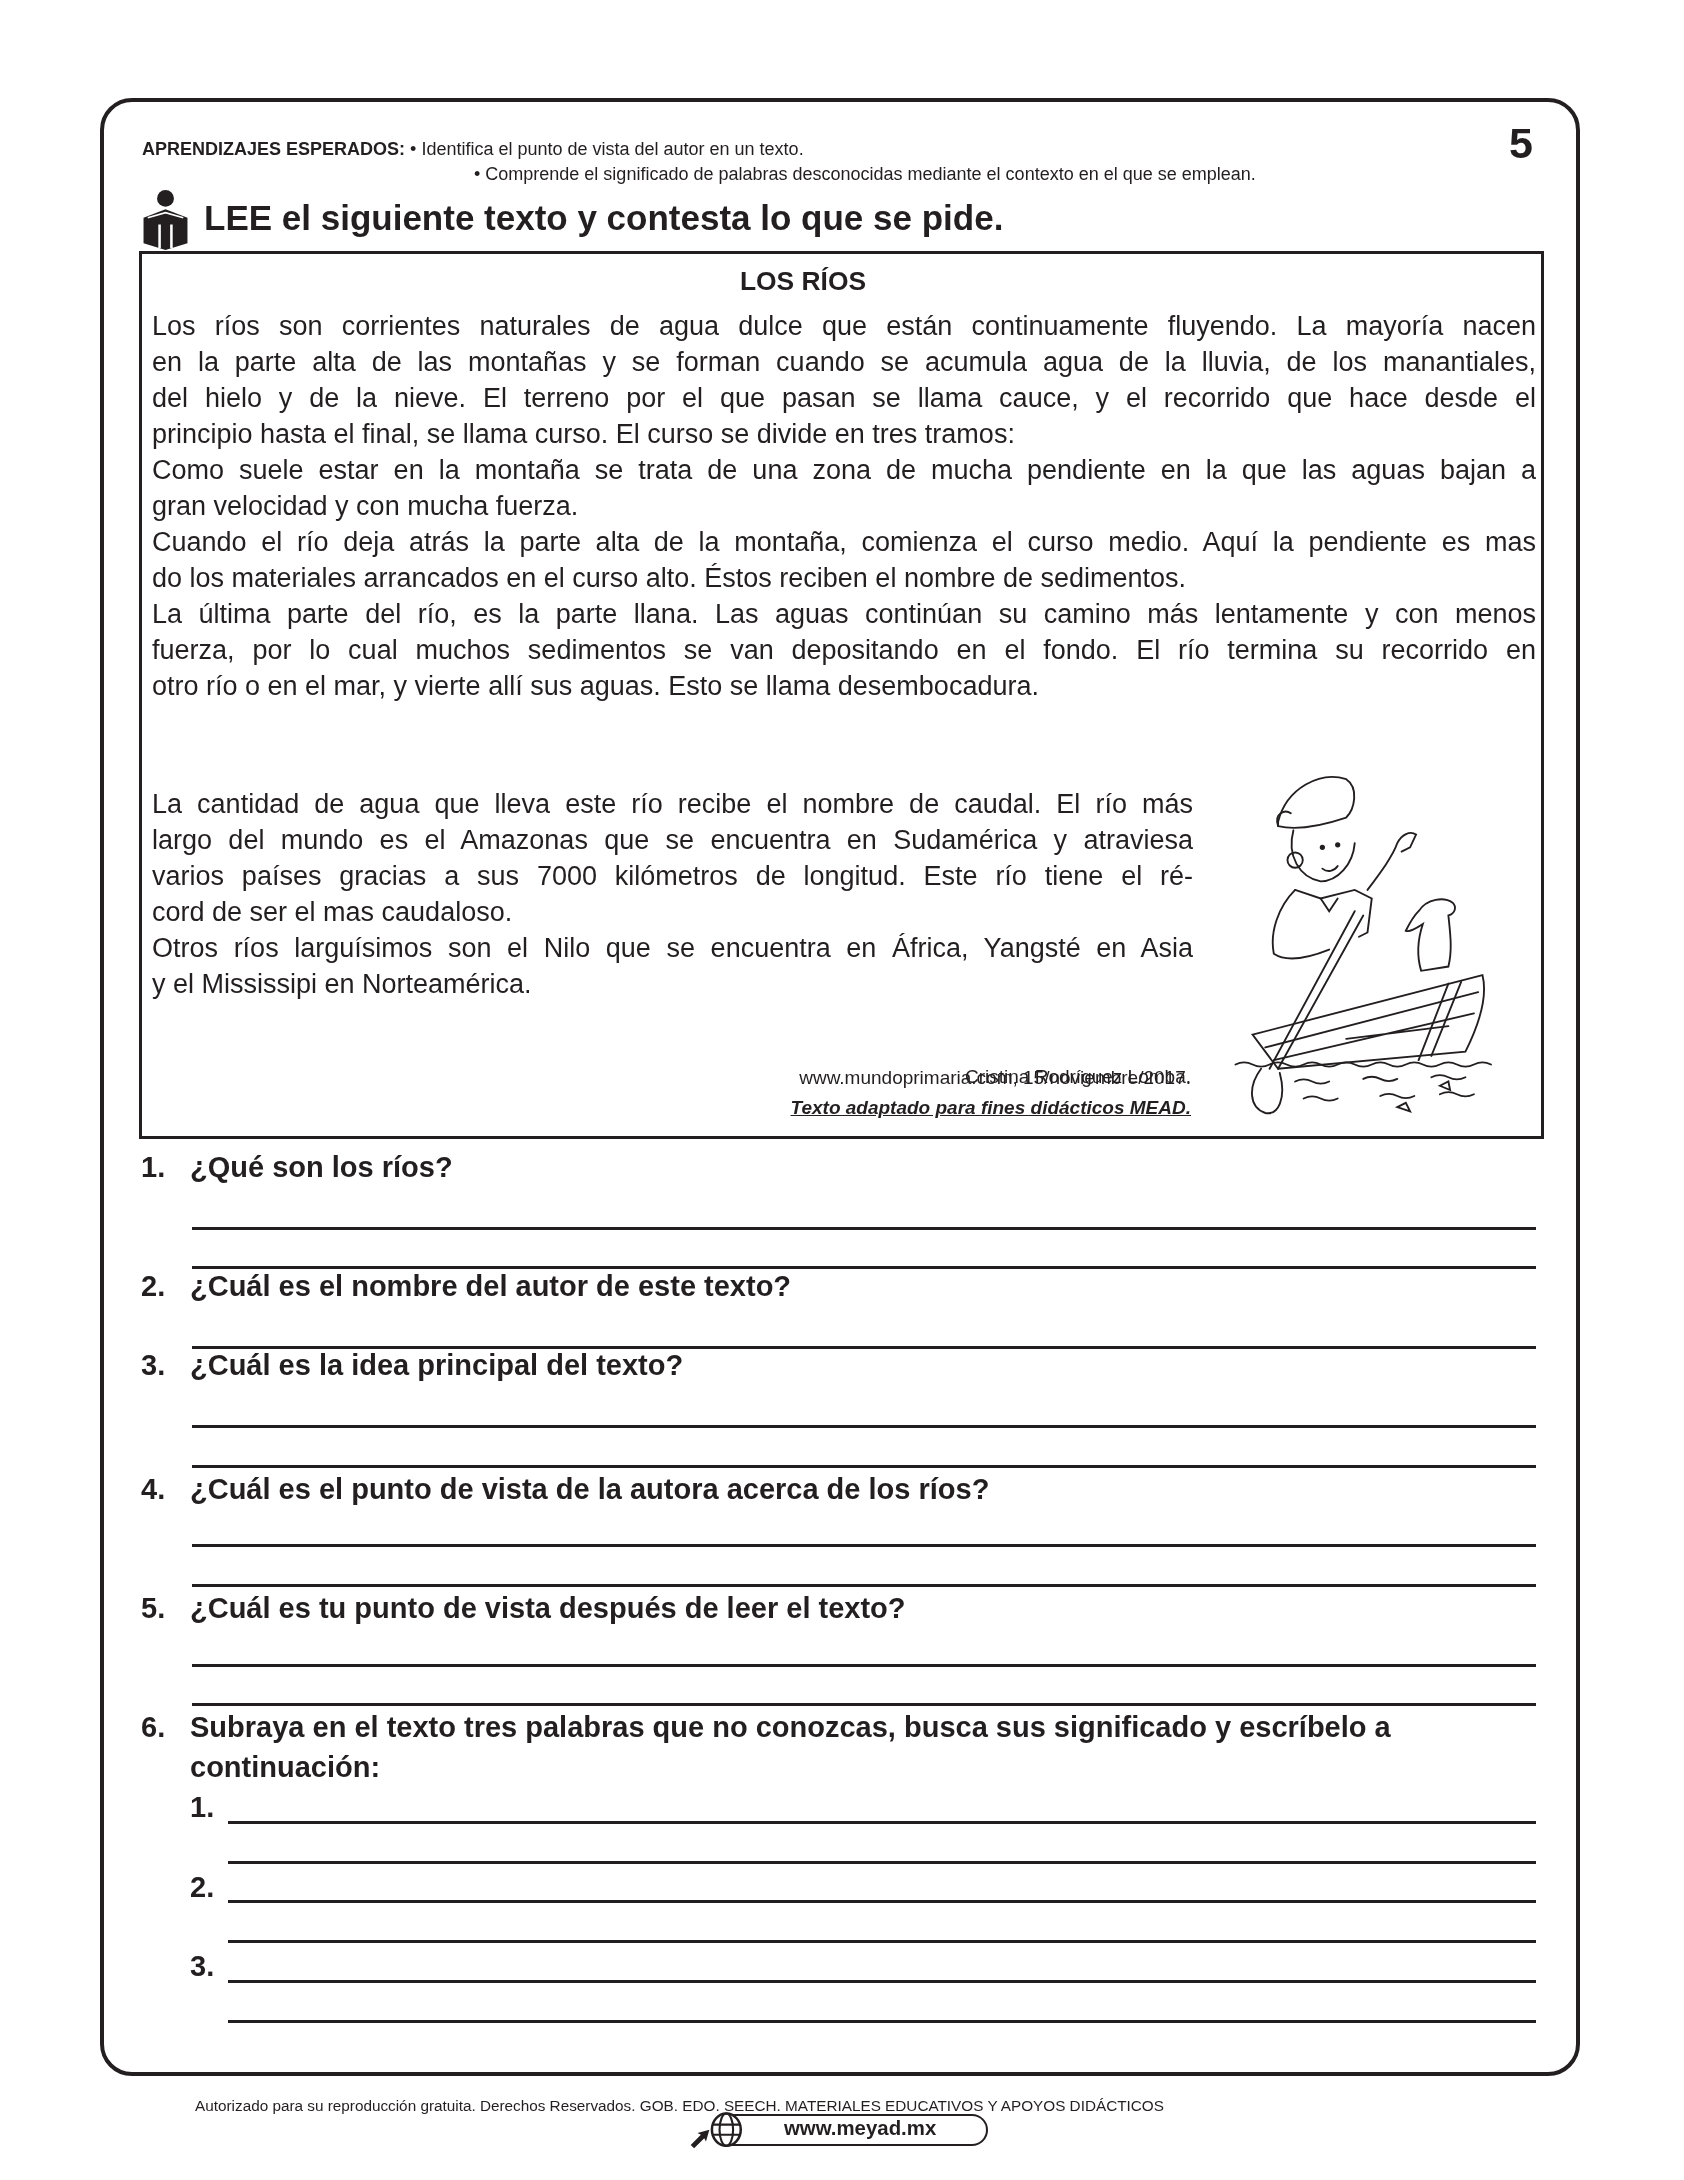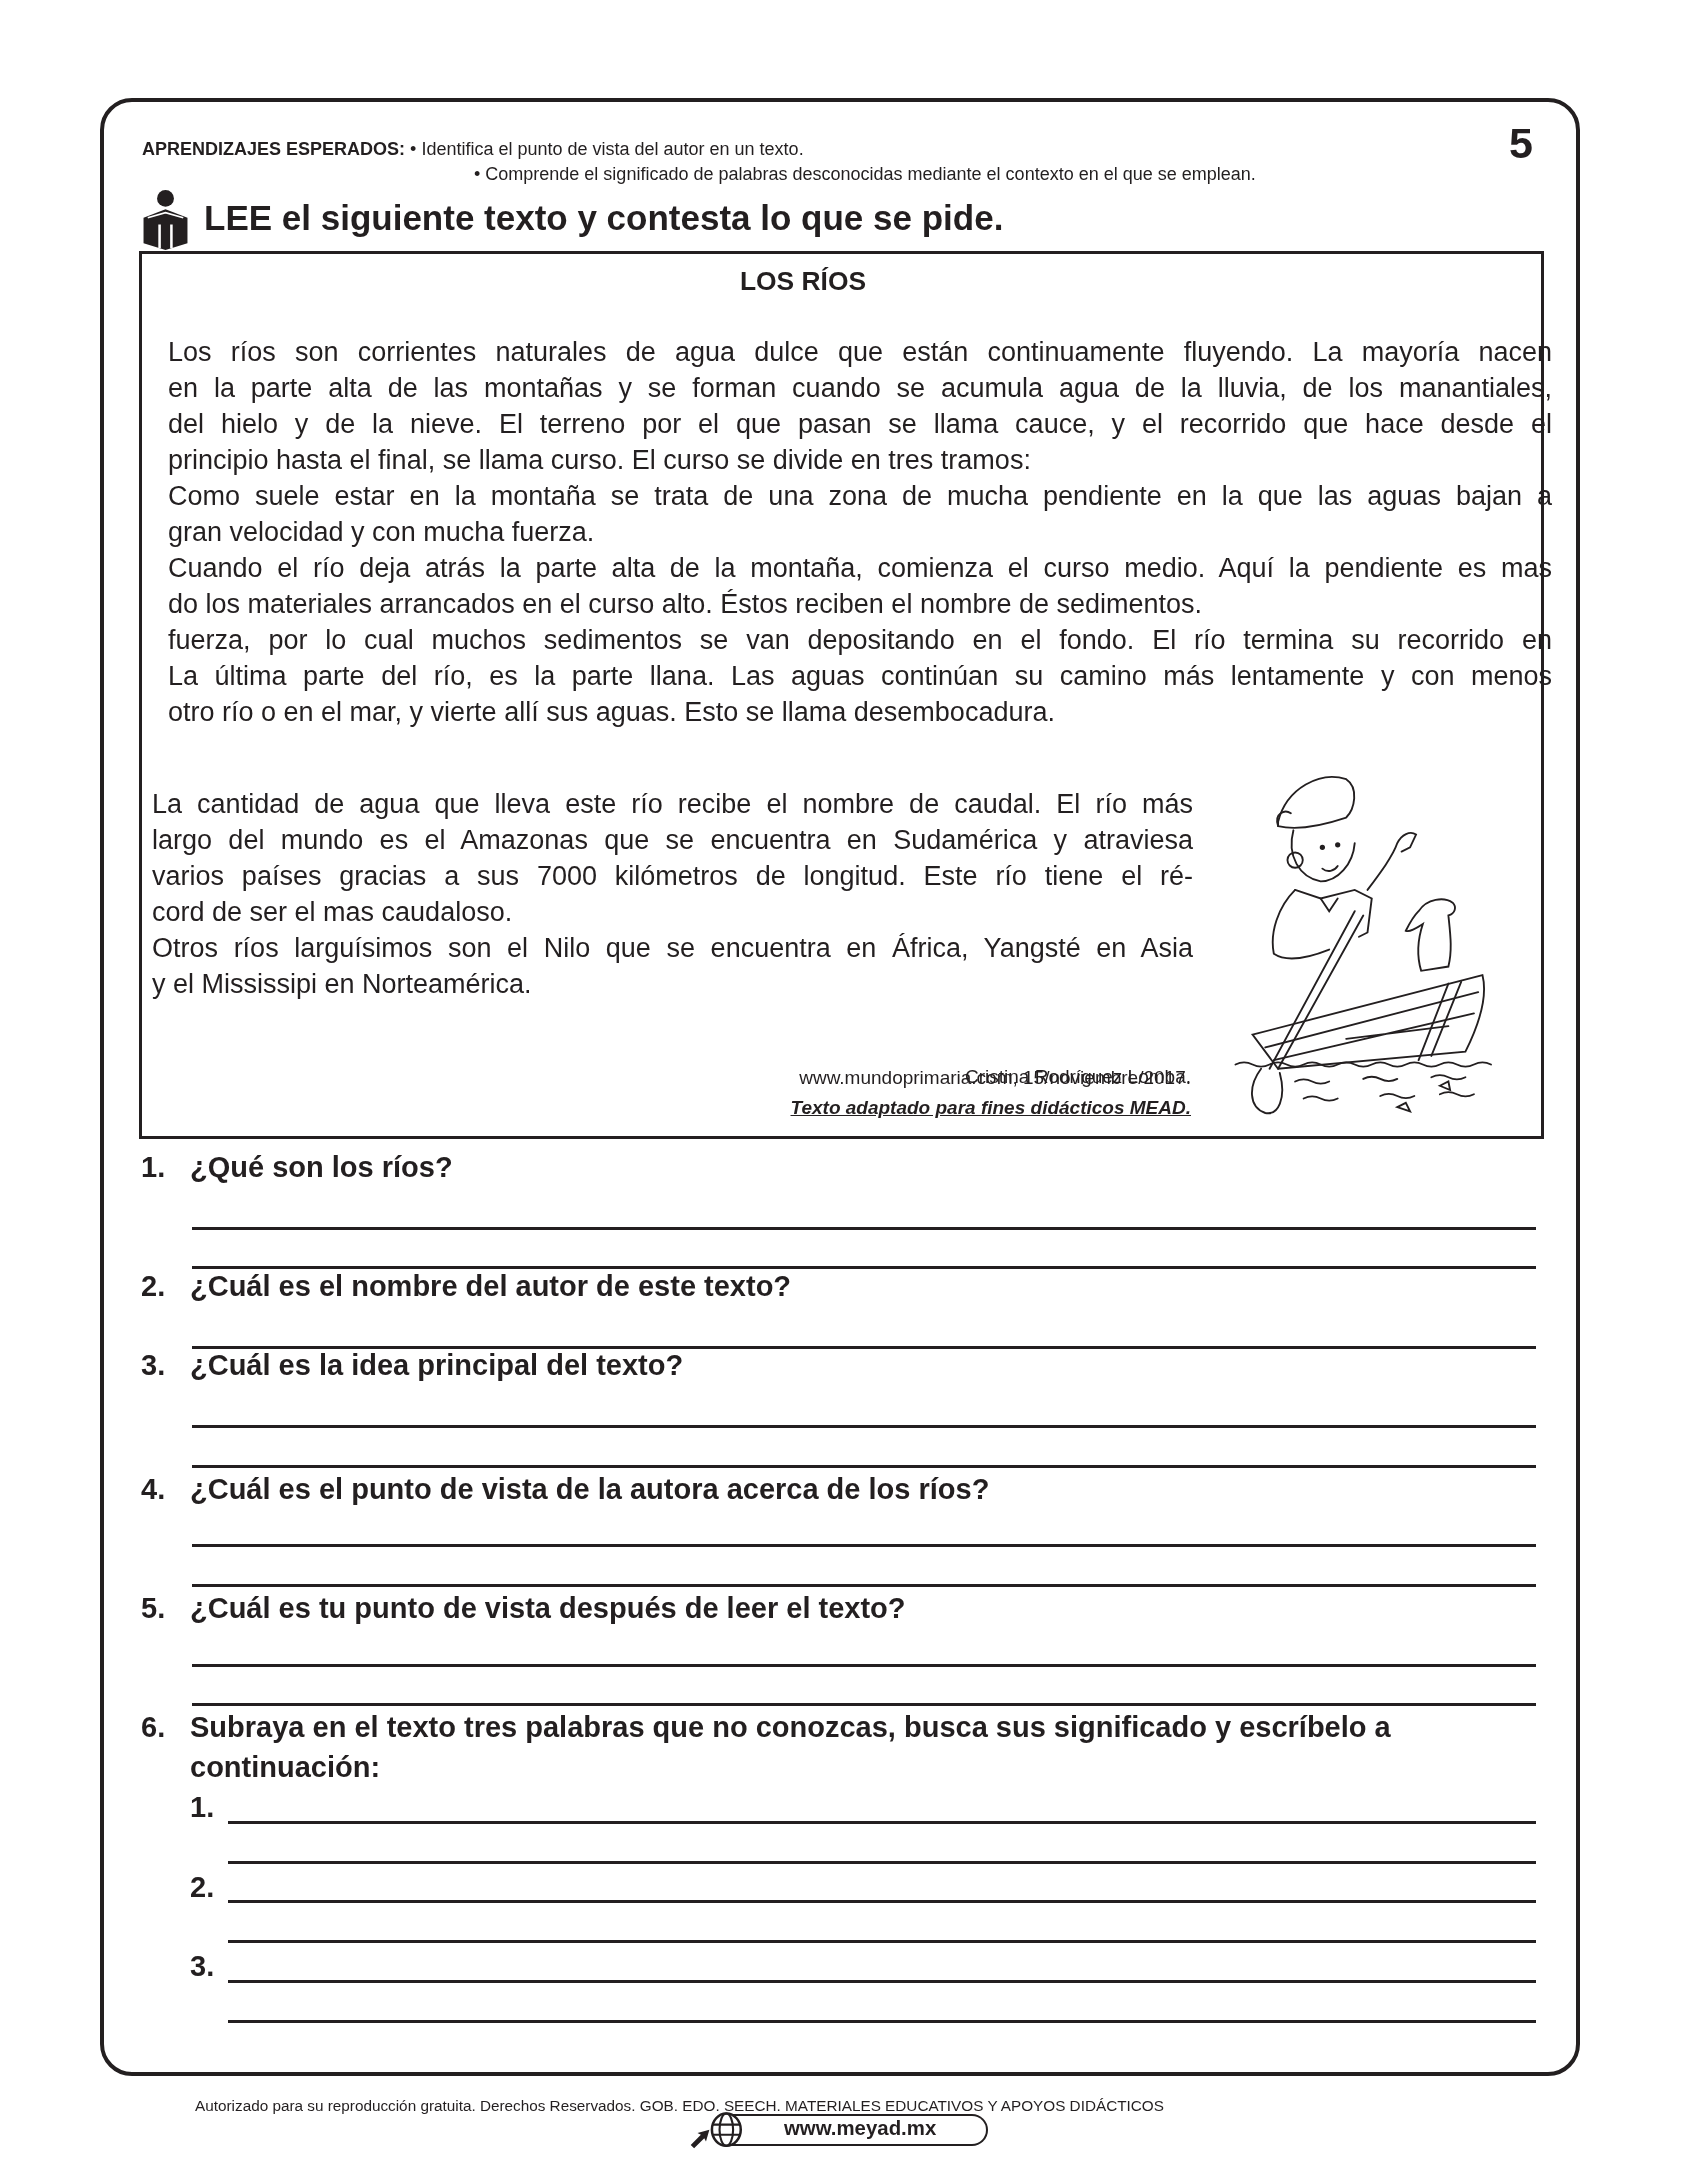--- a/index.html
+++ b/index.html
@@ -45,31 +45,31 @@
   <circle cx="29" cy="11" r="10" fill="#231f20"></circle>
   <path d="M3 34 L29 24 L55 34 L55 64 L29 72 L3 64 Z" fill="#231f20"></path>
   <path d="M22 42 L22 70 M36 42 L36 70" stroke="#fff" stroke-width="3"></path>
   <path d="M8 34 L29 28 L50 34" stroke="#fff" stroke-width="2" fill="none"></path>
 </svg>
 <div class="instruction">LEE el siguiente texto y contesta lo que se pide.</div>
 
 <div class="textbox"></div>
 <div class="reading-title" style="left:139px;width:1328px;right:auto;">LOS RÍOS</div>
 
-<div class="para" style="top:334px;margin-left:16px;">
+<div class="para" style="top:308px;">
   <span class="line">Los ríos son corrientes naturales de agua dulce que están continuamente fluyendo. La mayoría nacen</span>
   <span class="line">en la parte alta de las montañas y se forman cuando se acumula agua de la lluvia, de los manantiales,</span>
   <span class="line">del hielo y de la nieve. El terreno por el que pasan se llama cauce, y el recorrido que hace desde el</span>
   <span class="line last">principio hasta el final, se llama curso. El curso se divide en tres tramos:</span>
   <span class="line">Como suele estar en la montaña se trata de una zona de mucha pendiente en la que las aguas bajan a</span>
   <span class="line last">gran velocidad y con mucha fuerza.</span>
   <span class="line">Cuando el río deja atrás la parte alta de la montaña, comienza el curso medio. Aquí la pendiente es mas</span>
   <span class="line last">do los materiales arrancados en el curso alto. Éstos reciben el nombre de sedimentos.</span>
+  <span class="line">La última parte del río, es la parte llana. Las aguas continúan su camino más lentamente y con menos</span>
   <span class="line">fuerza, por lo cual muchos sedimentos se van depositando en el fondo. El río termina su recorrido en</span>
-  <span class="line">La última parte del río, es la parte llana. Las aguas continúan su camino más lentamente y con menos</span>
   <span class="line last">otro río o en el mar, y vierte allí sus aguas. Esto se llama desembocadura.</span>
 </div>
 
 <div class="para-narrow" style="top:786px;">
   <span class="line">La cantidad de agua que lleva este río recibe el nombre de caudal. El río más</span>
   <span class="line">largo del mundo es el Amazonas que se encuentra en Sudamérica y atraviesa</span>
   <span class="line">varios países gracias a sus 7000 kilómetros de longitud. Este río tiene el ré-</span>
   <span class="line last">cord de ser el mas caudaloso.</span>
   <span class="line">Otros ríos larguísimos son el Nilo que se encuentra en África, Yangsté en Asia</span>
   <span class="line last">y el Mississipi en Norteamérica.</span>

